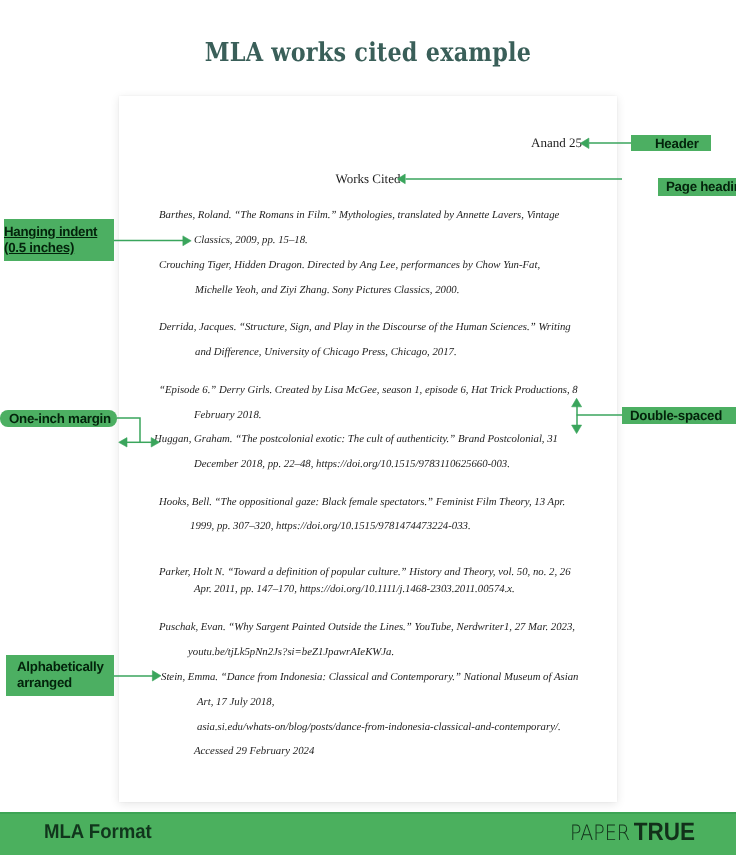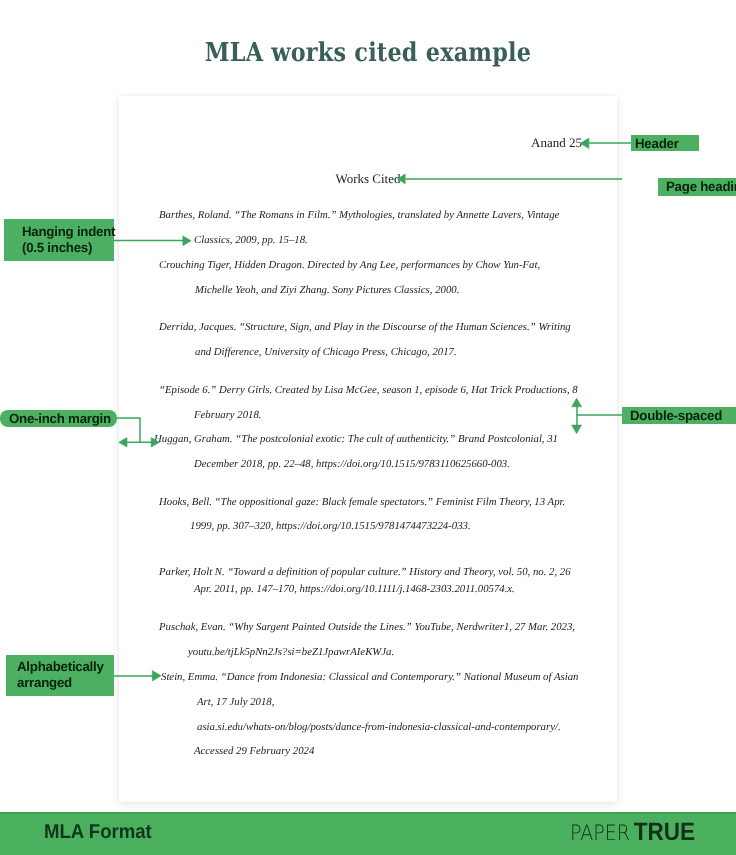--- a/index.html
+++ b/index.html
@@ -24,23 +24,23 @@
            font-family:"Liberation Serif",serif;color:#1c1c1c;font-style:italic;}
   .ln{position:absolute;left:159px;white-space:nowrap;height:12px;line-height:12px;}
   .ln.ind{left:194px;}
 
   
   .badge{position:absolute;background:#4caf62;color:#03230b;font-weight:700;
          font-family:"Liberation Sans",sans-serif;font-size:13.3px;line-height:13px;
          box-sizing:border-box;white-space:pre;display:flex;flex-direction:column;
          justify-content:center;letter-spacing:-0.25px;transform:translateZ(0);}
 
-  #b-header{left:631px;top:135px;width:68px;height:16px;padding:1px 0 0 4px;}
+  #b-header{left:631px;top:135px;width:80px;height:16px;padding:1px 0 0 24px;}
   #b-pageheading{left:622px;top:178px;width:101px;height:18px;padding:0 0 2px 8px;margin-left:36px;}
-  #b-hanging{left:4px;top:219px;width:110px;height:42px;line-height:16px;padding-left:18px;}
+  #b-hanging{left:4px;top:219px;width:110px;height:42px;line-height:16px;padding-left:0;text-decoration:underline;}
   #b-margin{left:0px;top:410px;width:117px;height:17px;padding-left:9px;border-radius:8px;}
   #b-double{left:622px;top:407px;width:125px;height:17px;padding-left:8px;}
   #b-alpha{left:6px;top:655px;width:108px;height:41px;line-height:16px;padding:0 0 2px 11px;}
 
   svg.ov{position:absolute;left:0;top:0;width:736px;height:855px;overflow:visible;pointer-events:none;}
 
   .footer{position:absolute;left:0;top:812px;width:736px;height:43px;background:#4bb05e;
           border-top:2px solid #3da455;}
   .footer .fl{position:absolute;left:44px;top:8px;color:#11351c;font-size:20px;font-weight:700;
               line-height:20px;font-family:"Liberation Sans",sans-serif;

